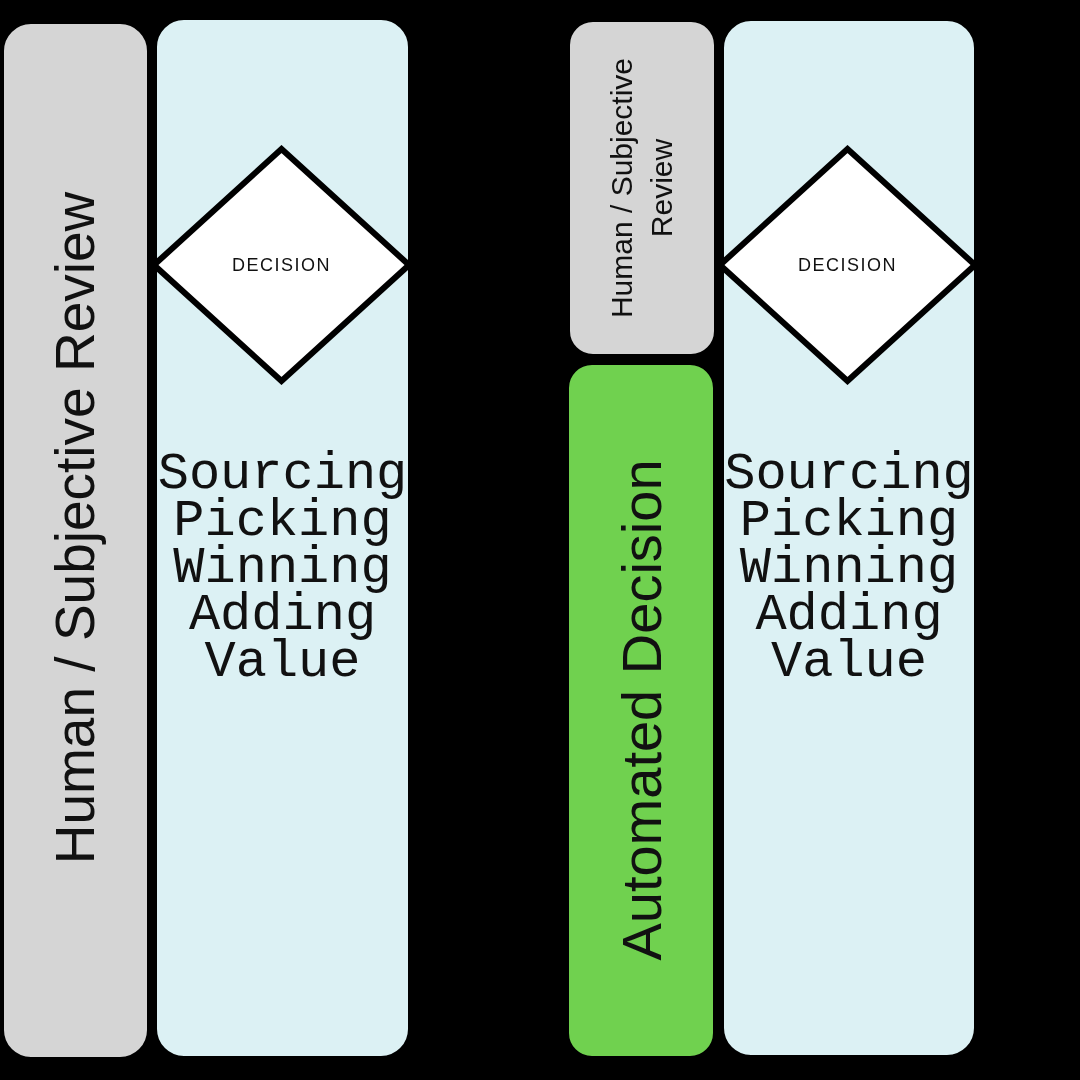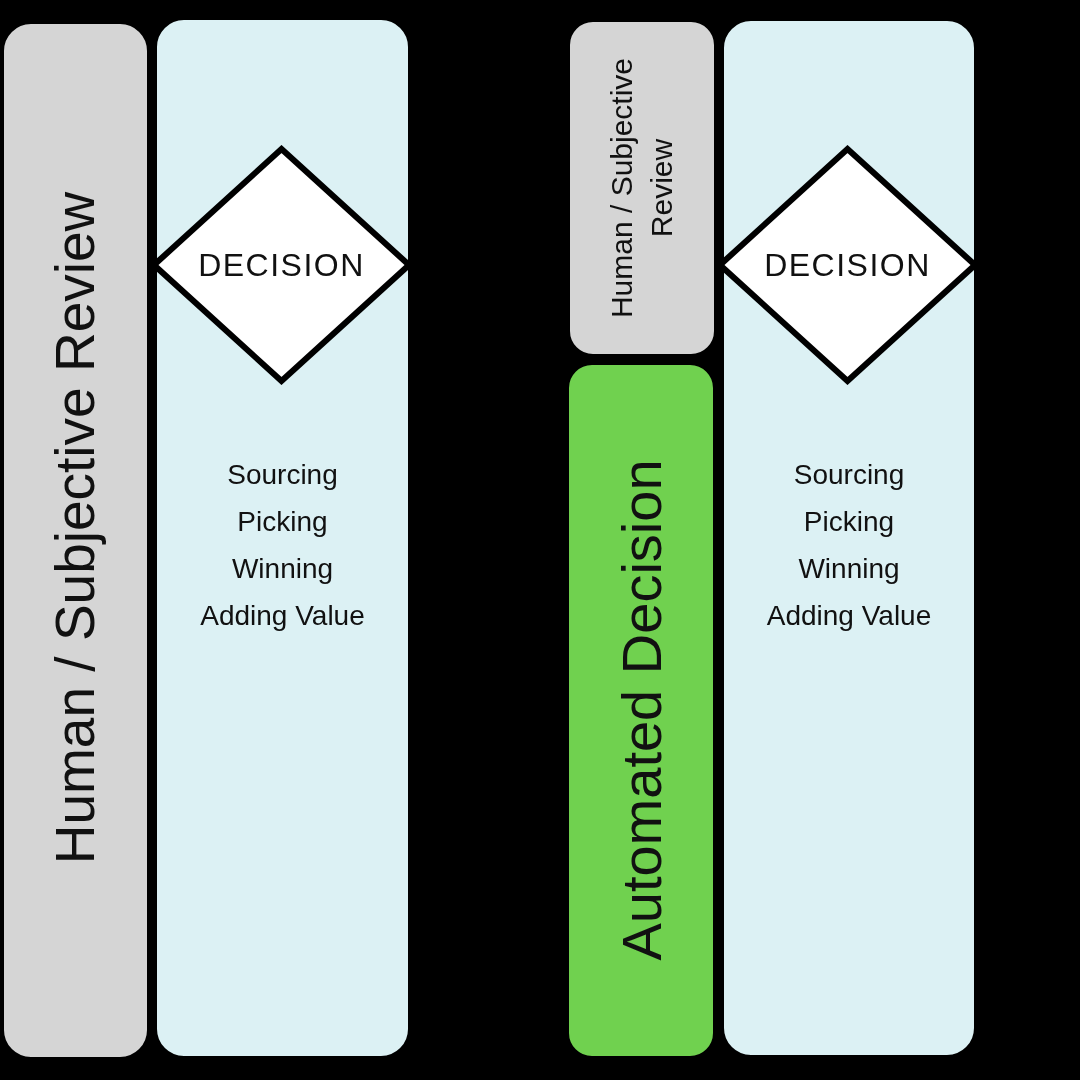--- a/index.html
+++ b/index.html
@@ -30,33 +30,33 @@
     transform:rotate(-90deg); white-space:nowrap; text-align:center;
   }
   #rot-left-gray  { left:-425px; top:454px; width:1000px; height:148px; font-size:55px; }
   #rot-green      { left:296px;  top:635px; width:690px;  height:150px; font-size:56px; }
   #rot-right-gray { left:477px;  top:113px; width:330px;  height:150px;
                     font-size:30px; line-height:40px; white-space:normal; }
   #rot-right-gray .twoline { width:100%; text-align:center; }
 
   .activities {
     position:absolute; text-align:center;
-    font-size:28px; line-height:47px;
+    font-size:52px; line-height:47px;font-family:Liberation Mono, monospace;
   }
   #act-left  { left:154px; width:257px; top:451px; }
   #act-right { left:721px; width:256px; top:451px; }
 
   .diamond-wrap { position:absolute; width:263px; height:240px; }
   #dia-left  { left:150px; top:145px; }
   #dia-right { left:716px; top:145px; }
   .diamond-wrap svg { position:absolute; inset:0; width:100%; height:100%; }
   .diamond-wrap polygon { fill:var(--diamond_fill,#fff); stroke:var(--stroke,#000); stroke-width:6; }
   .diamond-label {
     position:absolute; inset:0; display:flex; align-items:center; justify-content:center;
-    font-size:32px; letter-spacing:1.5px;
+    font-size:18px; letter-spacing:1.5px;
   }
 </style>
 </head>
 <body>
 
 <div class="canvas">
 
   <div class="pill gray" id="p-left-gray"></div>
   <div class="rot" id="rot-left-gray">Human / Subjective Review</div>
 

